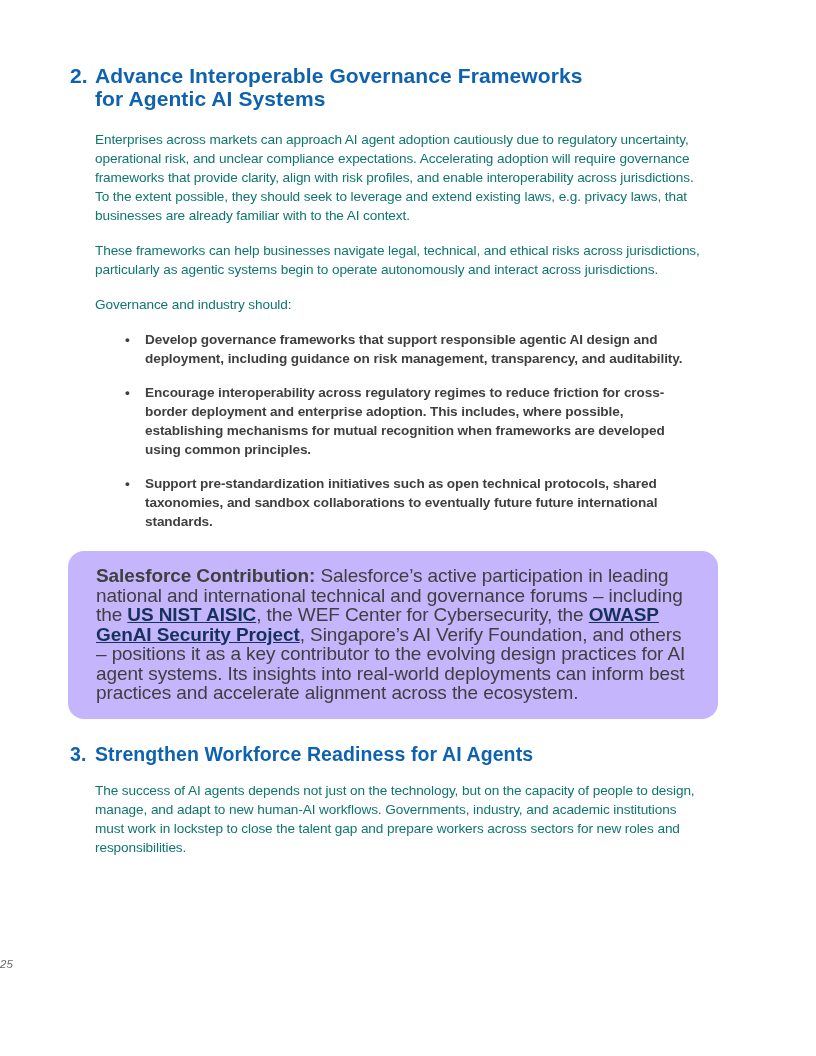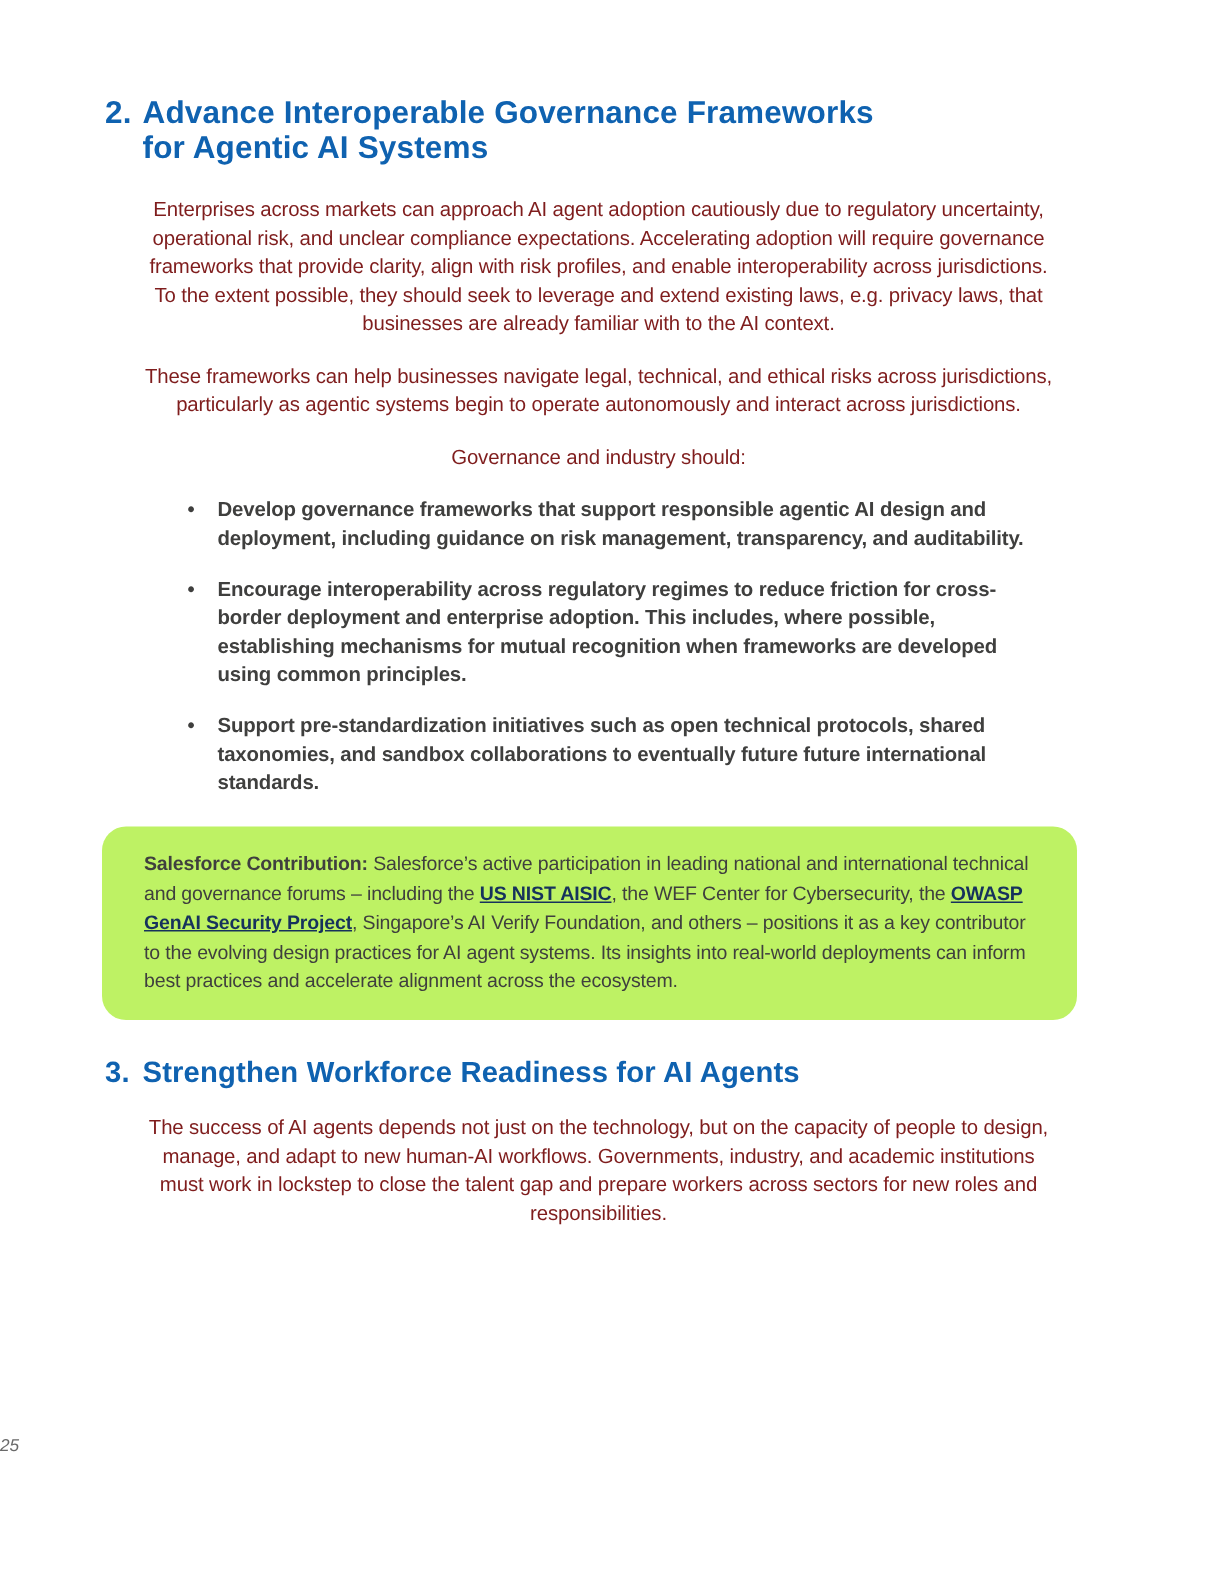--- a/index.html
+++ b/index.html
@@ -29,23 +29,22 @@
     flex: 0 0 25px;
   }
   .h2 { font-size: 21px; line-height: 23px; margin: 0 0 20px 0; }
   .h3 { font-size: 19.5px; line-height: 21px; margin: 25px 0 16px 0; }
   
   .body-text {
     margin: 0 0 16px 25px;
     width: 608px;
     font-size: 13.6px;
     line-height: 19px;
-    color: #7f1d1d;
+    color: #0f766e;
     letter-spacing: -0.1px;
-    text-align: center;
   }
   
   ul.bullets {
     list-style: none;
     margin: 0 0 0 55px;
     padding: 0;
     width: 570px;
   }
   ul.bullets li {
     position: relative;
@@ -62,24 +61,24 @@
     position: absolute;
     left: 0;
     top: 0;
     color: #3F3F3E;
   }
   
   .callout {
     margin: 20px 0 0 -2px;
     width: 650px;
     box-sizing: border-box;
-    background: #bef264;
+    background: #c4b5fd;
     border-radius: 16px;
     padding: 15px 24px 16px 28px;
-    font-size: 13px;
+    font-size: 19px;
     line-height: 19.5px;
     color: #3F3F3E;
     letter-spacing: -0.1px;
   }
   .callout .bold { font-weight: bold; }
   .callout a.callout-link {
     color: #16325C;
     font-weight: 600;
     text-decoration: underline;
   }

